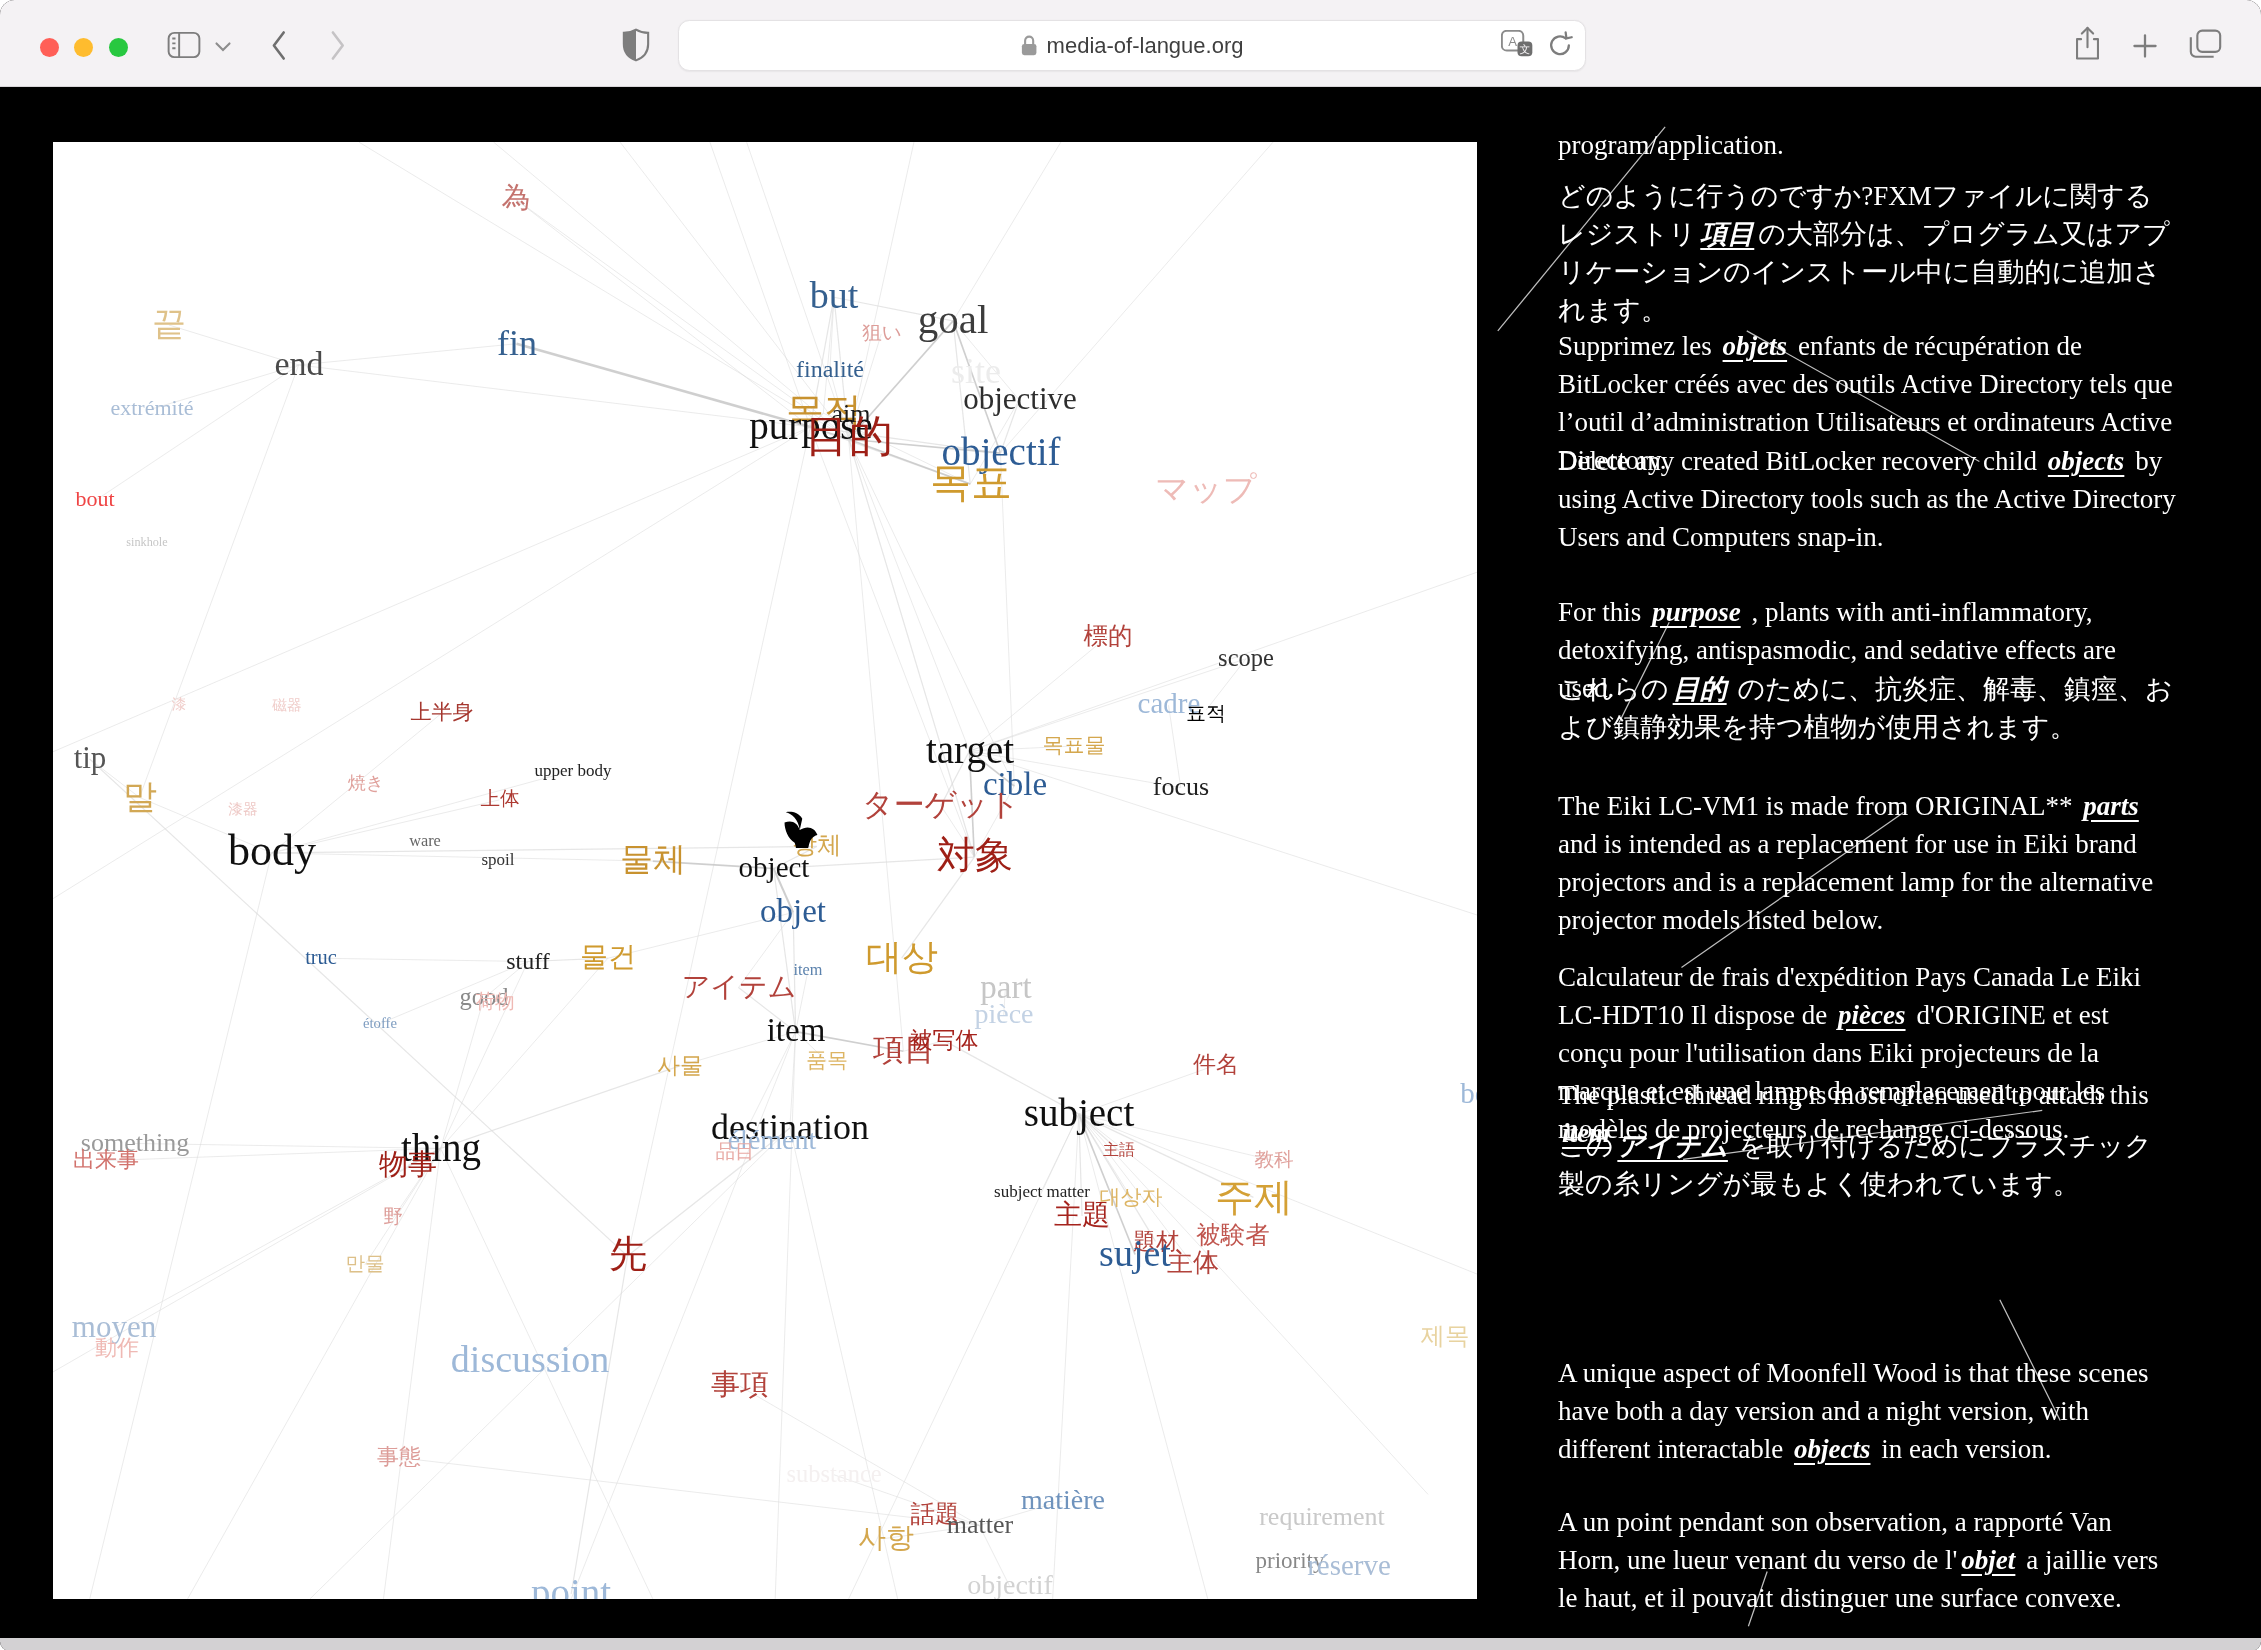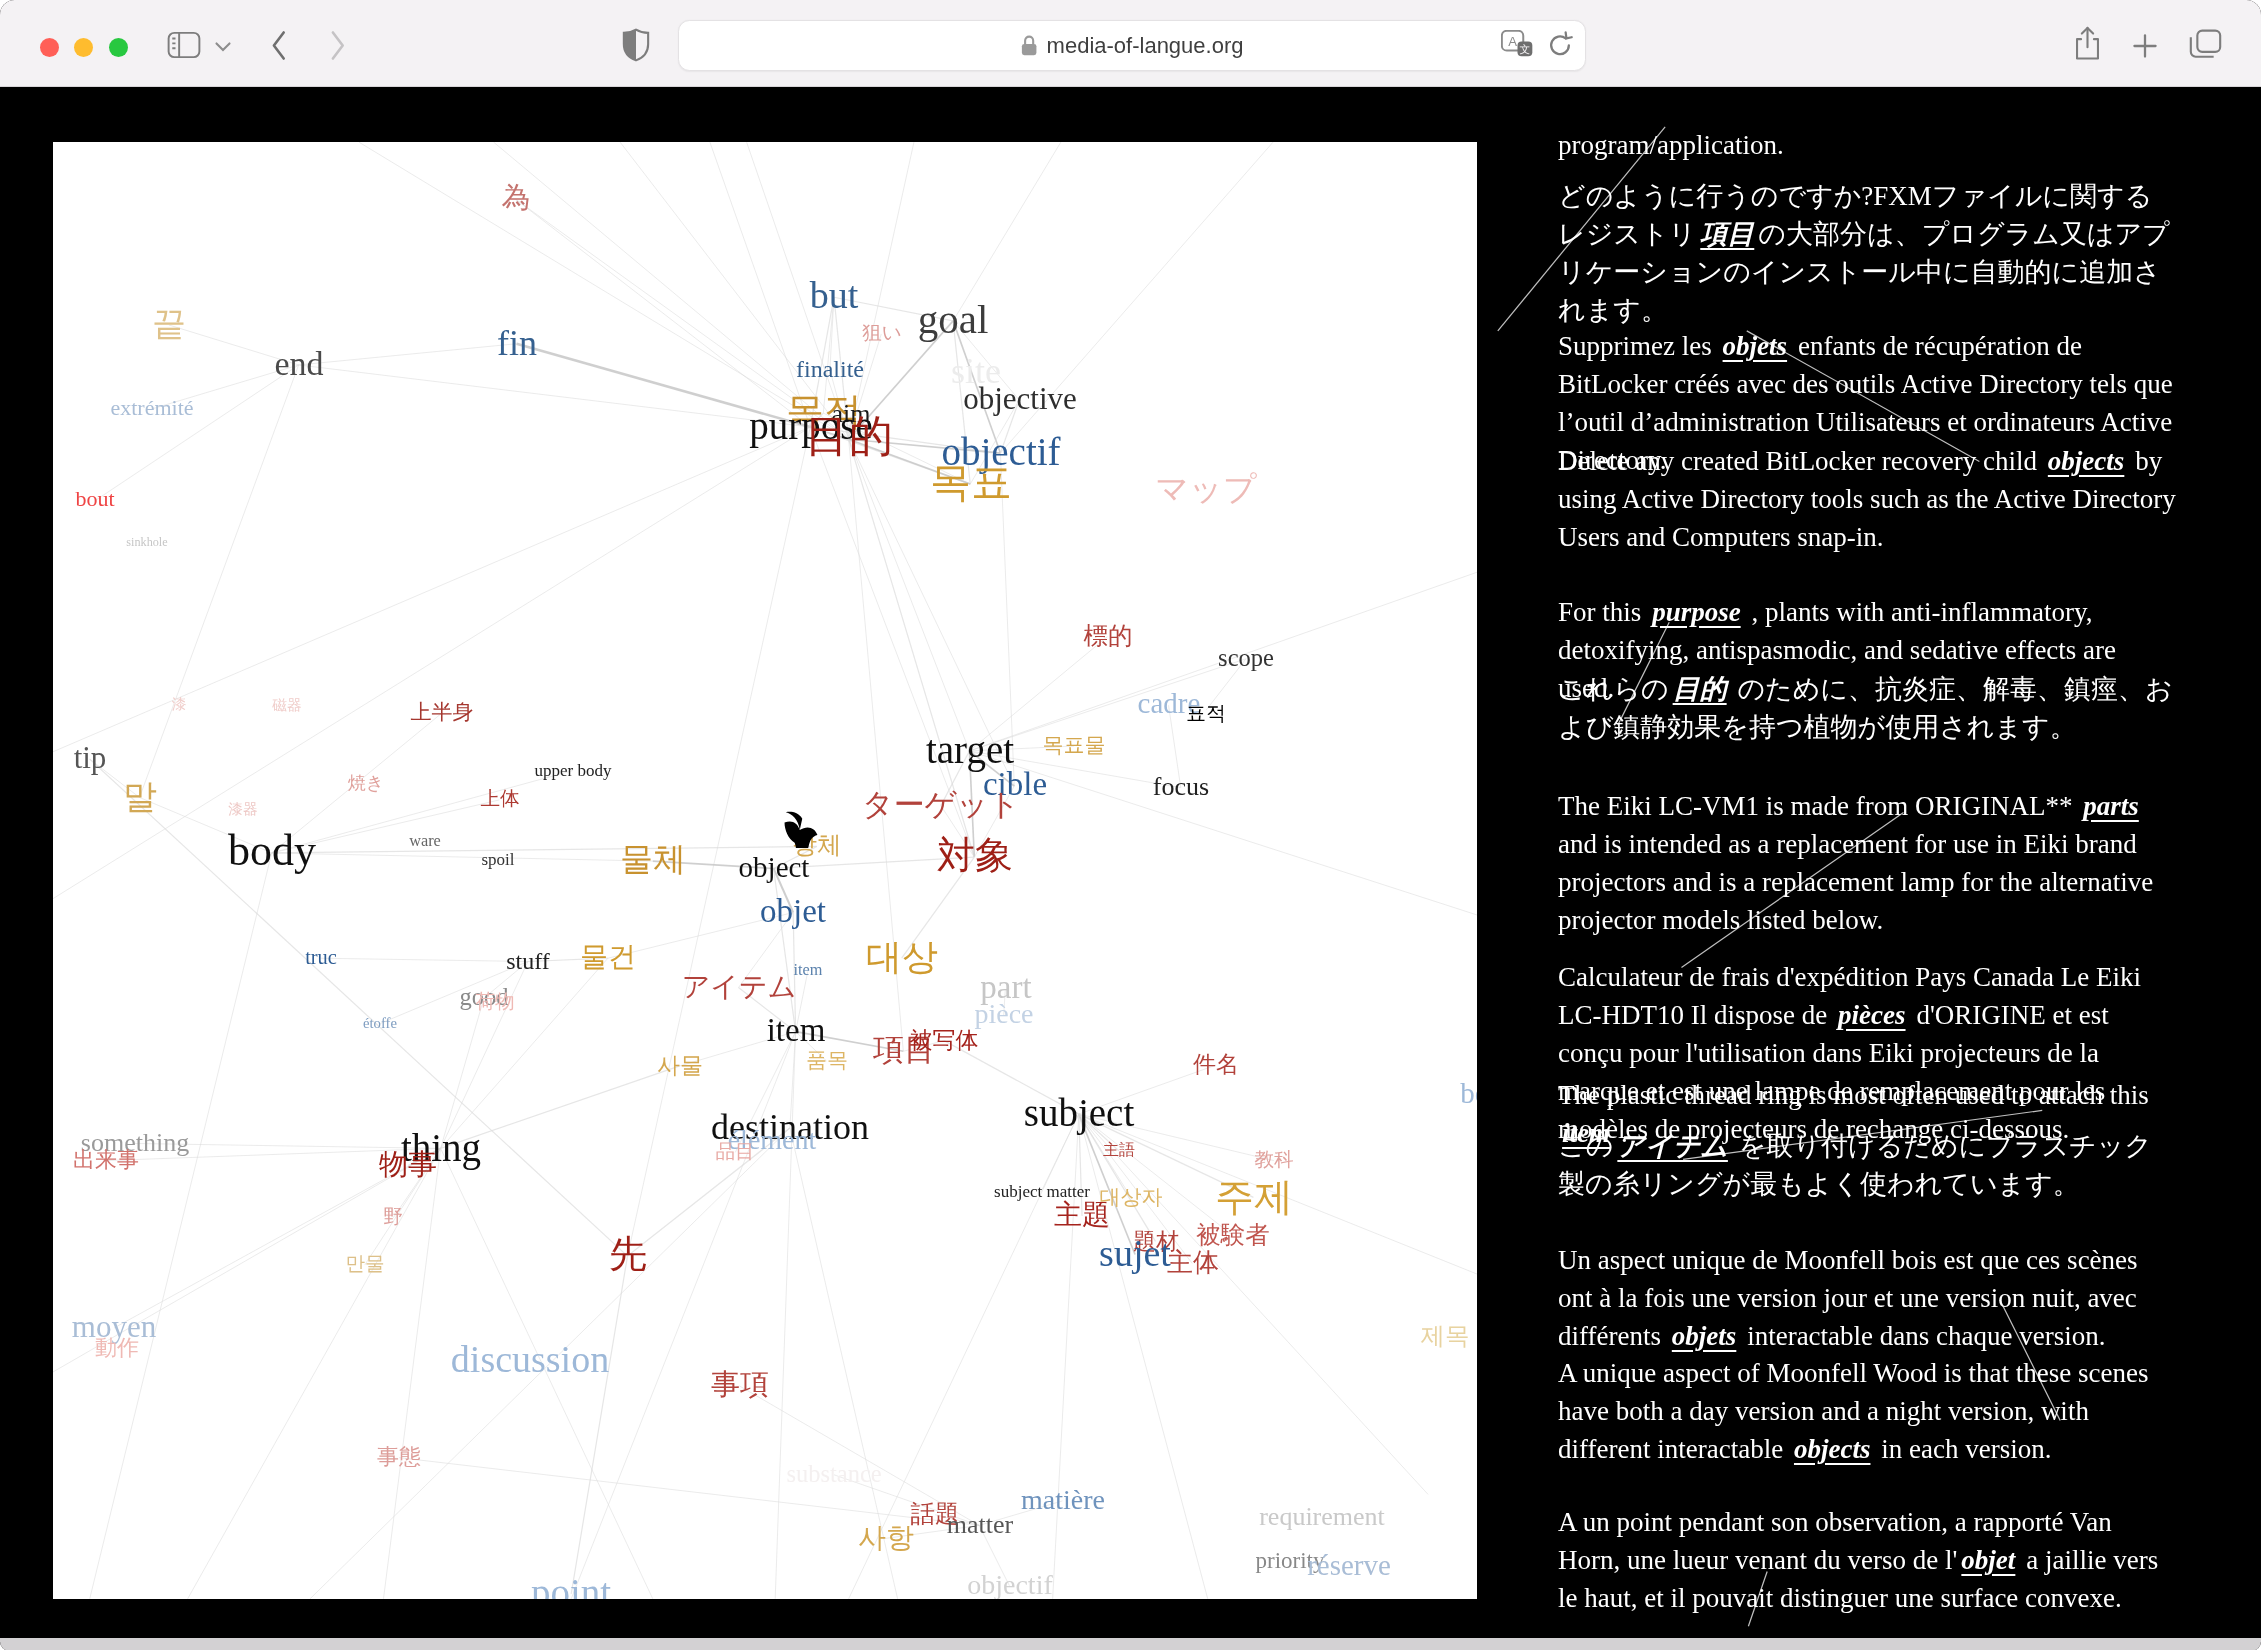--- a/index.html
+++ b/index.html
@@ -380,21 +380,20 @@
         <p class="para" style="top: 39px;"><span>program/application.</span></p>
         <p class="para" style="top: 90px;"><span>どのように行うのですか?FXMファイルに関するレジストリ</span><span class="em">項目</span><span>の大部分は、プログラム又はアプリケーションのインストール中に自動的に追加されます。</span></p>
         <p class="para" style="top: 240px;"><span>Supprimez les </span><span class="em">objets</span><span> enfants de récupération de BitLocker créés avec des outils Active Directory tels que l’outil d’administration Utilisateurs et ordinateurs Active Directory.</span></p>
         <p class="para" style="top: 506px;"><span>For this </span><span class="em">purpose</span><span> , plants with anti-inflammatory, detoxifying, antispasmodic, and sedative effects are used.</span></p>
         <p class="para" style="top: 355px;"><span>Delete any created BitLocker recovery child </span><span class="em">objects</span><span> by using Active Directory tools such as the Active Directory Users and Computers snap-in.</span></p>
         <p class="para" style="top: 583px;"><span>これらの</span><span class="em">目的</span><span> のために、抗炎症、解毒、鎮痙、および鎮静効果を持つ植物が使用されます。</span></p>
         <p class="para" style="top: 700px;"><span>The Eiki LC-VM1 is made from ORIGINAL** </span><span class="em">parts</span><span> and is intended as a replacement for use in Eiki brand projectors and is a replacement lamp for the alternative projector models listed below.</span></p>
         <p class="para" style="top: 871px;"><span>Calculateur de frais d'expédition Pays Canada Le Eiki LC-HDT10 Il dispose de </span><span class="em">pièces</span><span> d'ORIGINE et est conçu pour l'utilisation dans Eiki projecteurs de la marque et est une lampe de remplacement pour les modèles de projecteurs de rechange ci-dessous.</span></p>
         <p class="para" style="top: 989px;"><span>The plastic thread ring is most often used to attach this </span><span class="em">item</span><span> .</span></p>
         <p class="para" style="top: 1040px;"><span>この</span><span class="em">アイテム</span><span> を取り付けるためにプラスチック製の糸リングが最もよく使われています。</span></p>
-        <p class="para" style="top: 1154px;"><span>Un aspect unique de Moonfell bois est que ces scènes ont à la fois une version jour et une version nuit, avec différents </span><span class="em">objets</span><span> interactable dans chaque version.</span></p>
         <p class="para" style="top: 1267px;"><span>A unique aspect of Moonfell Wood is that these scenes have both a day version and a night version, with different interactable </span><span class="em">objects</span><span> in each version.</span></p>
         <p class="para" style="top: 1416px;"><span>A un point pendant son observation, a rapporté Van Horn, une lueur venant du verso de l'</span><span class="em">objet</span><span> a jaillie vers le haut, et il pouvait distinguer une surface convexe.</span></p>
       </div>
   </div>
 
   <div id="bottom-strip"></div>
 
   <svg id="threads" width="2261" height="1651" viewBox="0 0 2770 2022">
       <line x1="2040" y1="155" x2="1835" y2="405" stroke="rgba(255,255,255,0.75)" stroke-width="1.5"></line>
       <line x1="2140" y1="405" x2="2425" y2="565" stroke="rgba(255,255,255,0.75)" stroke-width="1.5"></line>

